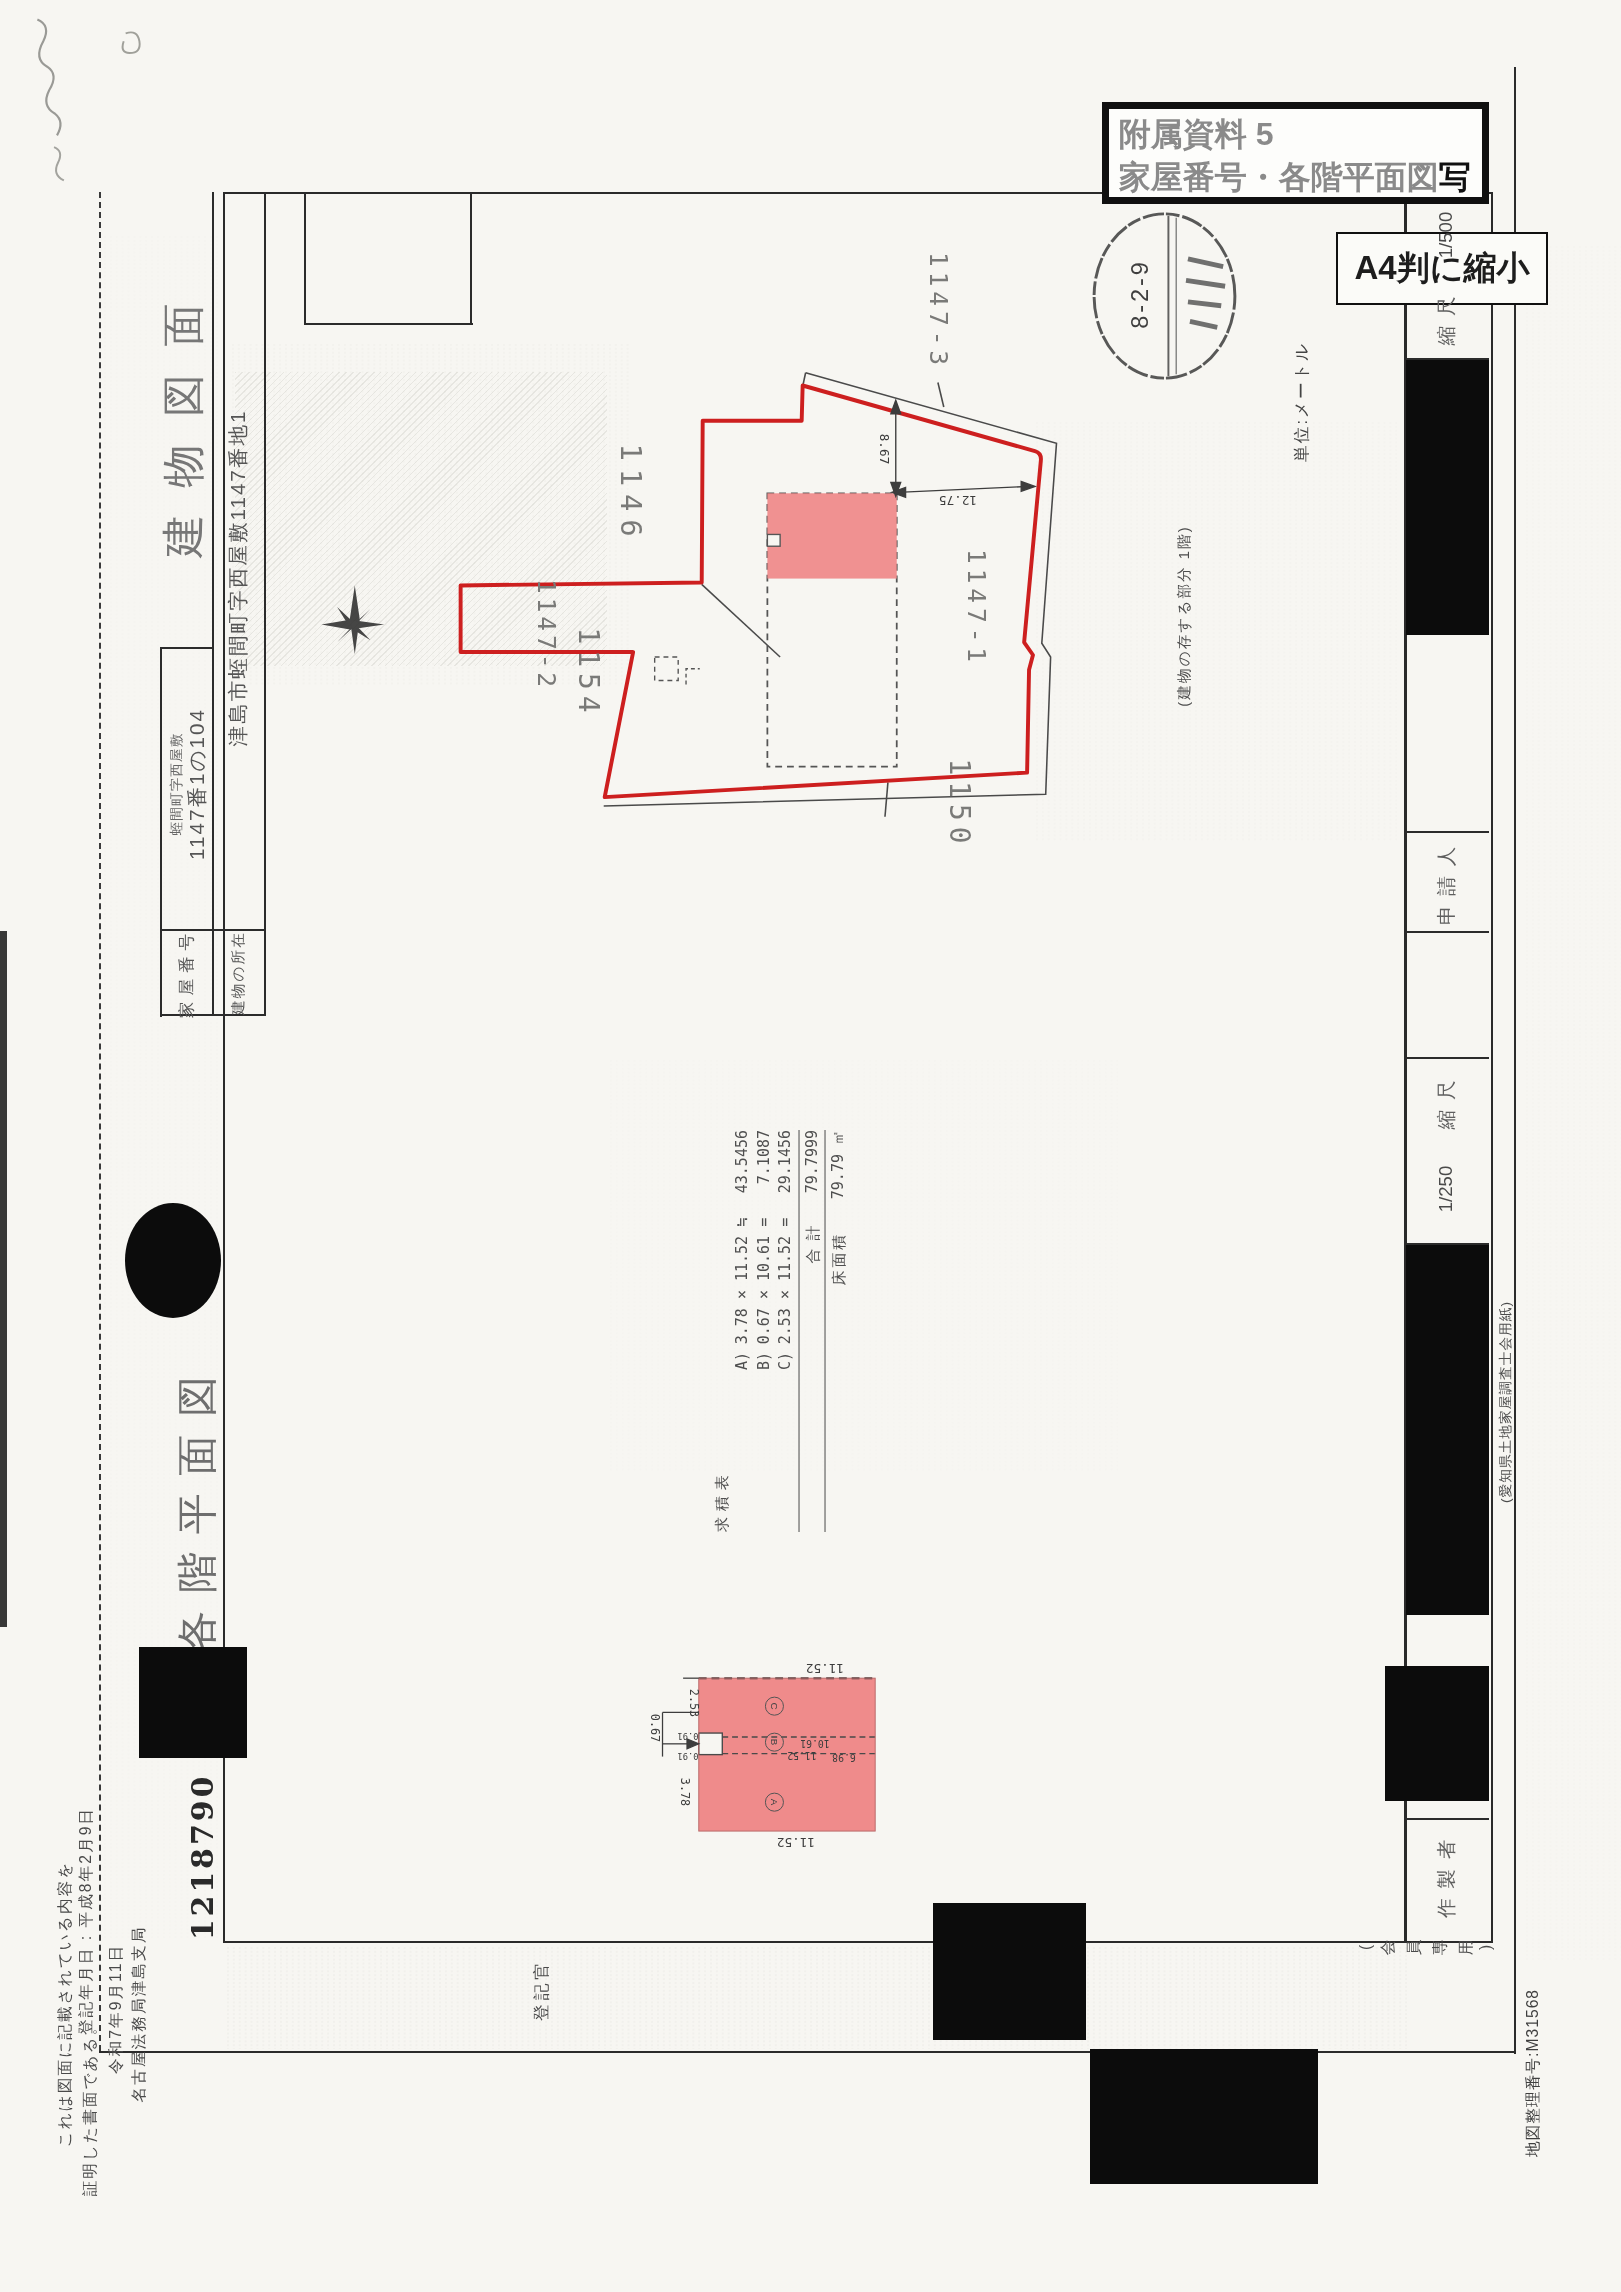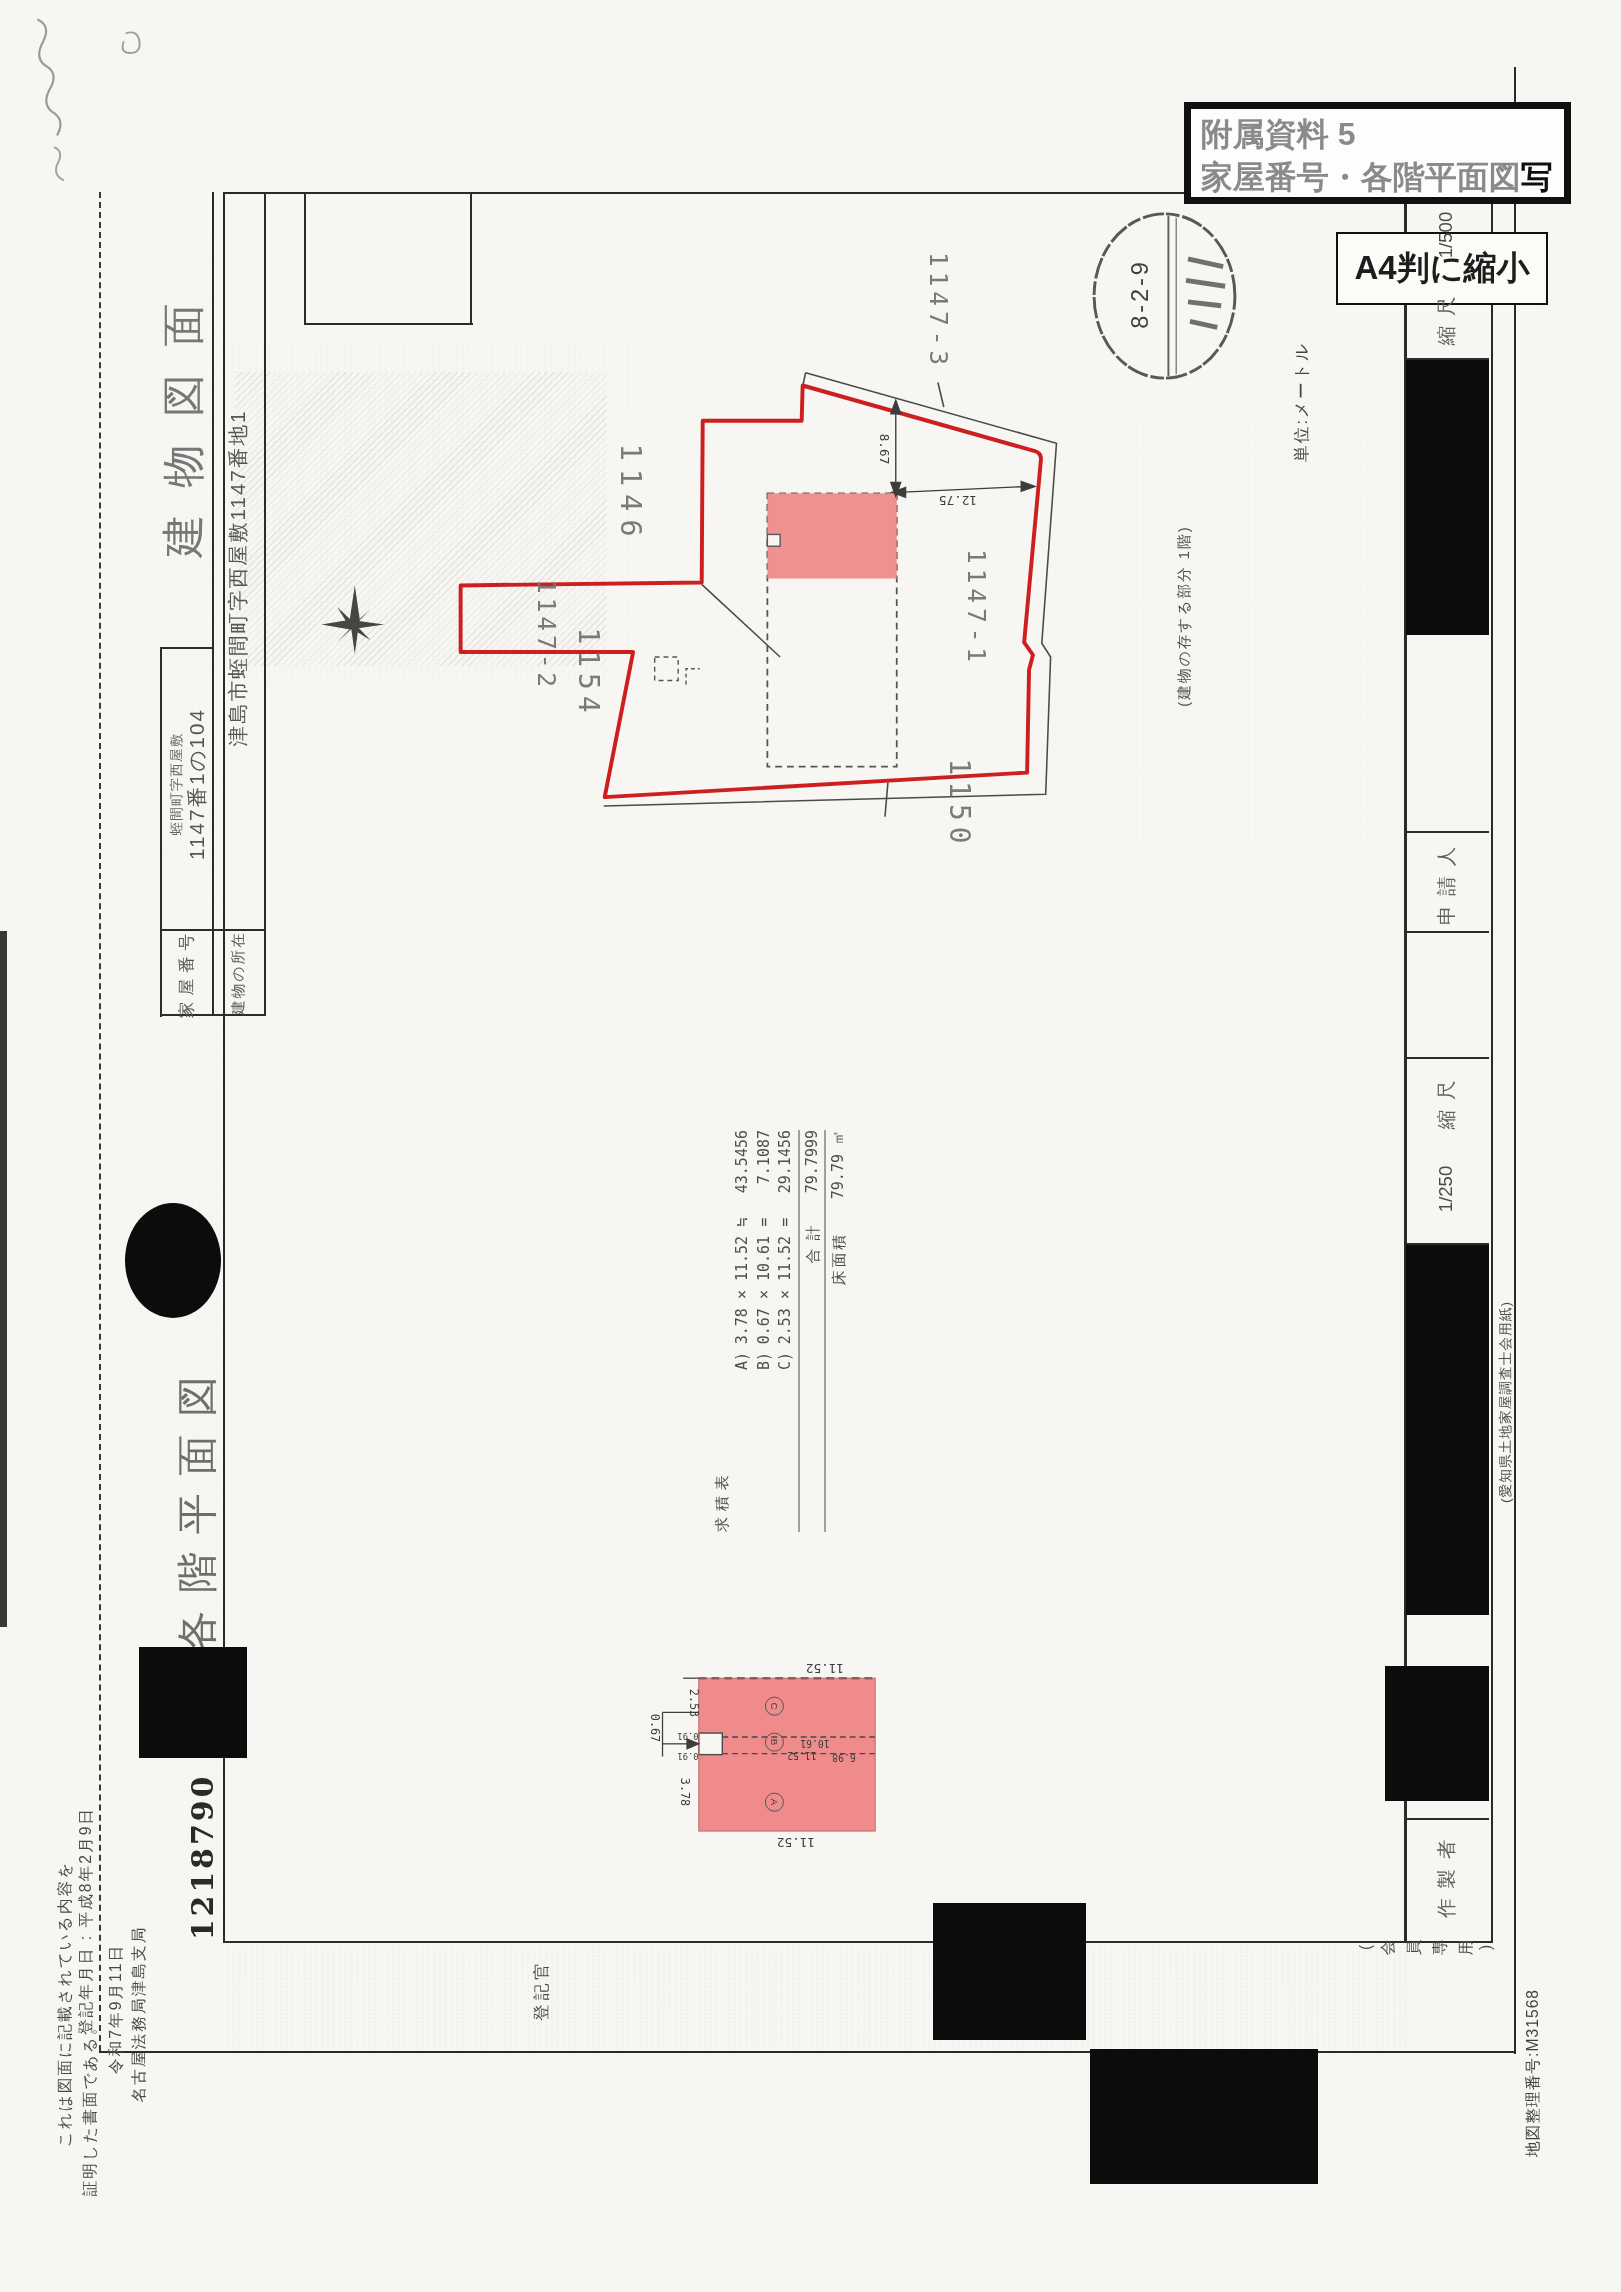--- a/index.html
+++ b/index.html
@@ -18,21 +18,21 @@
          background-size:5.9px 3.9px;opacity:.33;}
   .speck2{position:absolute;background-image:repeating-linear-gradient(135deg,#b7b7ae 0 1px,transparent 1px 4.9px);
          opacity:.25;}
   .dim{font-family:"DejaVu Sans Mono","Liberation Mono",monospace;color:#3d3d3d;}
   .parcel{font-family:"DejaVu Sans Mono","Liberation Mono",monospace;color:#7a7a78;}
   .circ{display:inline-flex;align-items:center;justify-content:center;width:16.7px;height:16.7px;
         border:1.6px solid #555;border-radius:50%;font-size:9.8px;color:#444;}
   .cell-label{color:#5f5f5f;letter-spacing:9.8px;font-size:19.6px;}
   .areatbl{font-size:15px;color:#4f4f4f;font-family:"DejaVu Sans Mono","Liberation Mono",monospace;}
   .areatbl .row{display:flex;justify-content:flex-end;gap:7.8px;line-height:21.6px;}
-  #attach-box{position:absolute;left:1184px;top:102px;width:387px;height:102px;border:7.8px solid #101010;
+  #attach-box{position:absolute;left:1102px;top:102px;width:387px;height:102px;border:7.8px solid #101010;
         background:#fdfdfb;box-sizing:border-box;padding:3.9px 9.8px;line-height:43px;font-size:32px;color:#8a8a8a;
         font-weight:bold;white-space:nowrap;}
   #a4-box{position:absolute;left:1336px;top:232px;width:212px;height:73px;border:2.9px solid #101010;
         background:#fbfbf8;box-sizing:border-box;display:flex;align-items:center;justify-content:center;
         font-size:33px;color:#1d1d1d;font-weight:bold;white-space:nowrap;}
 </style>
 </head>
 <body>
 
 <div id="page">

